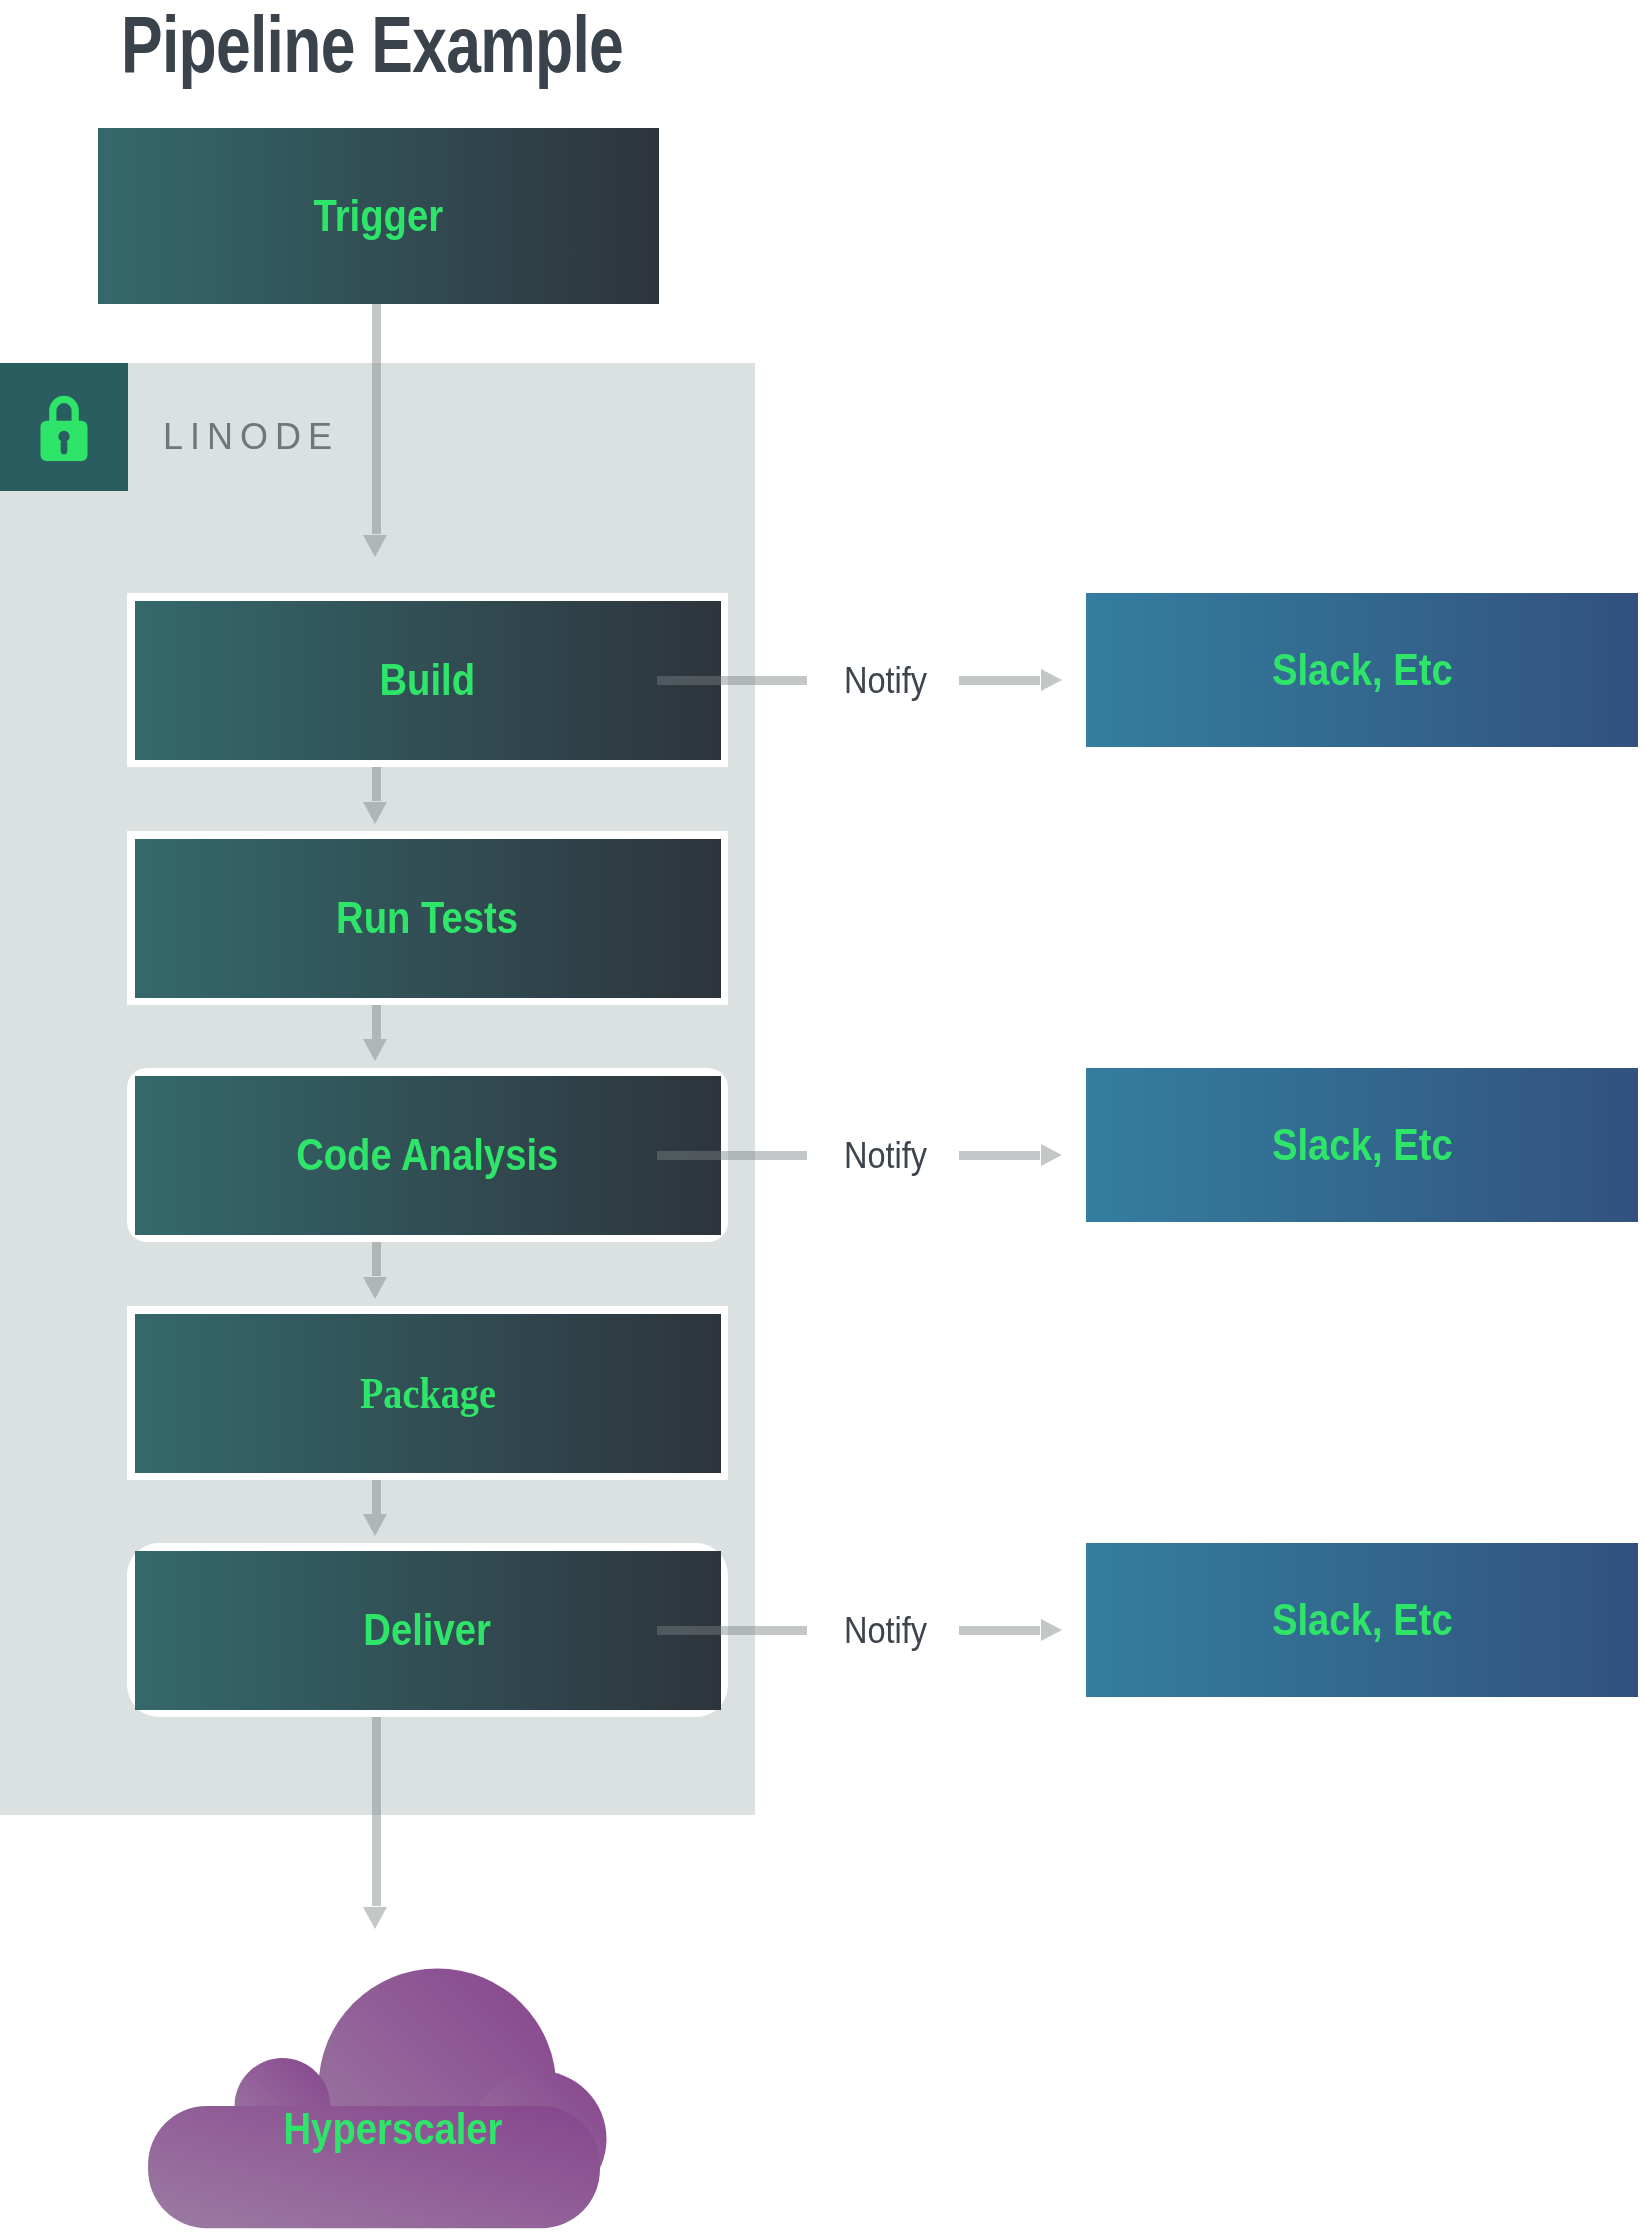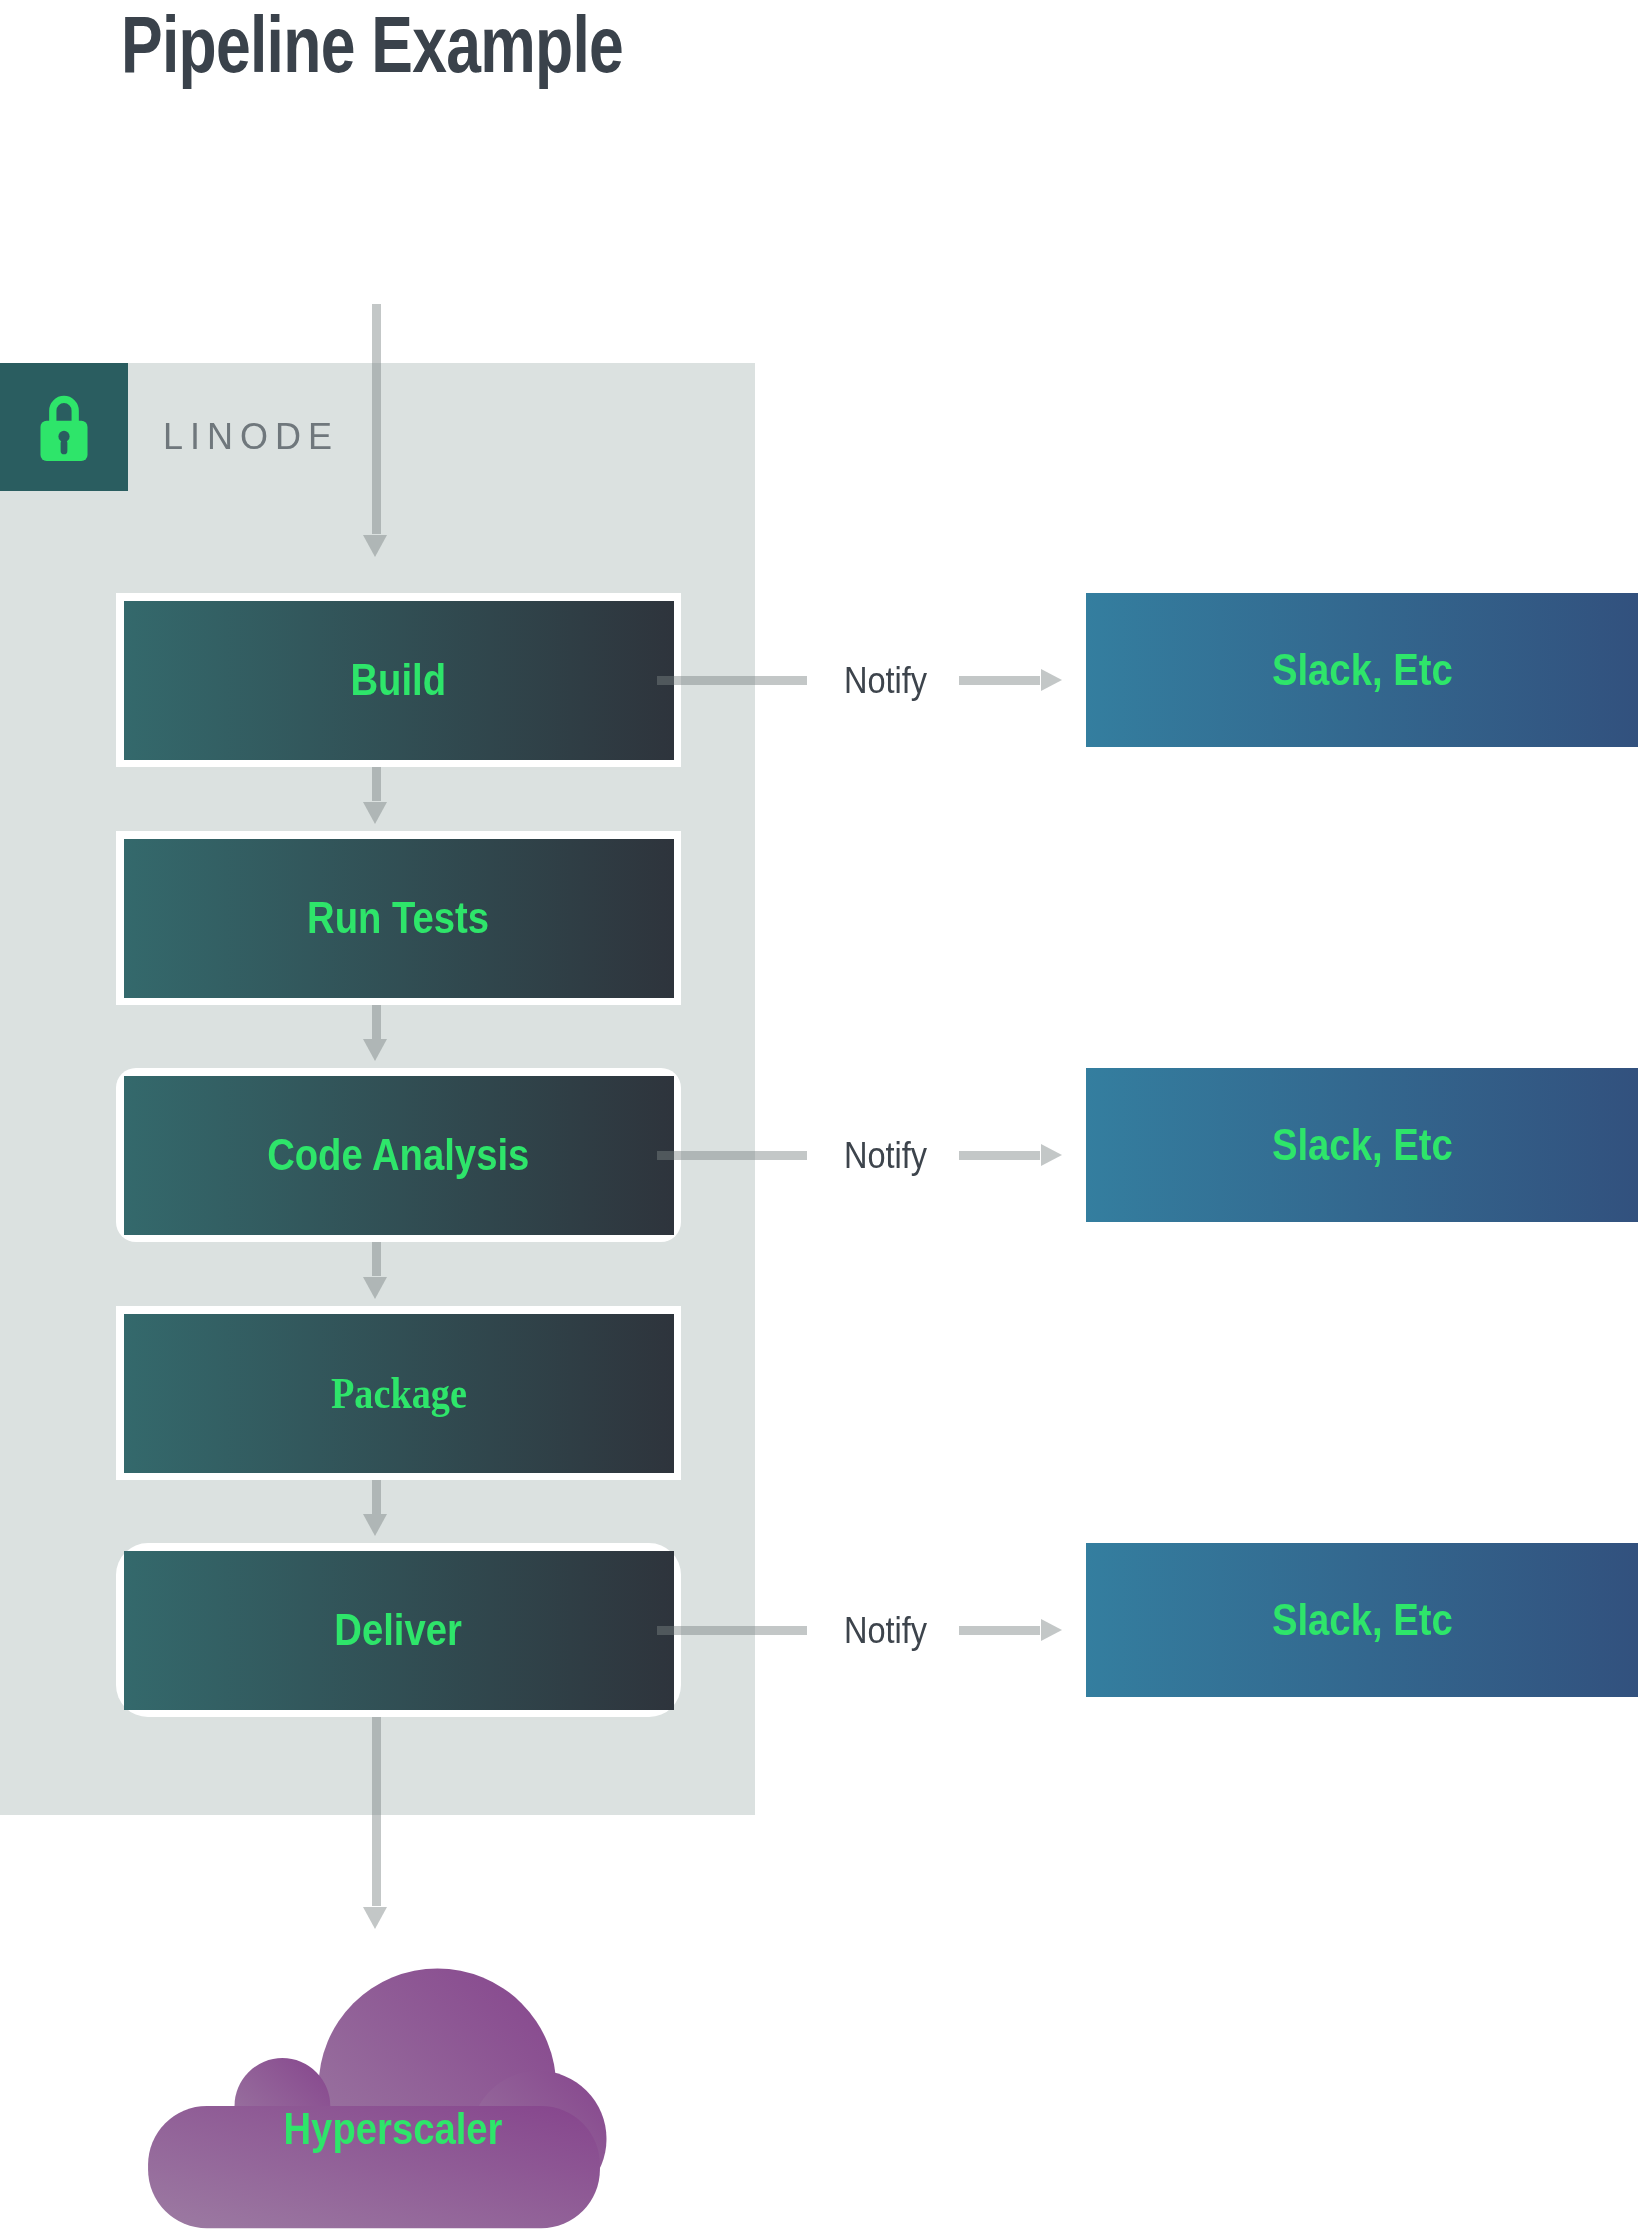--- a/index.html
+++ b/index.html
@@ -26,21 +26,21 @@
   
   .node-label{
     font-size:45px;font-weight:bold;color:var(--accent_green);
     transform:scaleX(0.85);transform-origin:center;white-space:nowrap;
   }
   .trigger{
     left:98px;top:128px;width:561px;height:176px;
     background:linear-gradient(90deg,var(--stage_gradient_start),var(--stage_gradient_end));
     display:flex;align-items:center;justify-content:center;
   }
-  .stage-outer{left:116px;width:565px;height:174px;background:#ffffff;}
+  .stage-outer{left:127px;width:565px;height:174px;background:#ffffff;padding-left:36px;}
   .stage-inner{
     position:absolute;left:7.5px;top:7.5px;right:7.5px;bottom:7.5px;
     background:linear-gradient(90deg,var(--stage_gradient_start),var(--stage_gradient_end));
     display:flex;align-items:center;justify-content:center;
   }
   .slack{
     left:1086px;width:552px;height:154px;
     background:linear-gradient(90deg,var(--slack_gradient_start),var(--slack_gradient_end));
     display:flex;align-items:center;justify-content:center;
   }
@@ -63,20 +63,23 @@
     transform:scaleX(0.85);transform-origin:center;white-space:nowrap;
   }
 </style>
 </head>
 <body>
 
 <div id="canvas">
 
   <div class="abs title">Pipeline Example</div>
 
+  <div class="abs trigger">
+    <span class="node-label">Trigger</span>
+  </div>
 
   <div class="abs container"></div>
   <div class="abs lock-tile">
     <svg class="lock-svg" viewBox="0 0 100 138">
       <path d="M30,62 V38 a20,20 0 0 1 40,0 V62" fill="none" stroke="#2ee56a" stroke-width="13"></path>
       <rect x="8" y="56" width="84" height="72" rx="11" fill="#2ee56a"></rect>
       <circle cx="50" cy="84" r="10" fill="#2a5d60"></circle>
       <rect x="44" y="90" width="12" height="26" rx="6" fill="#2a5d60"></rect>
     </svg>
   </div>

